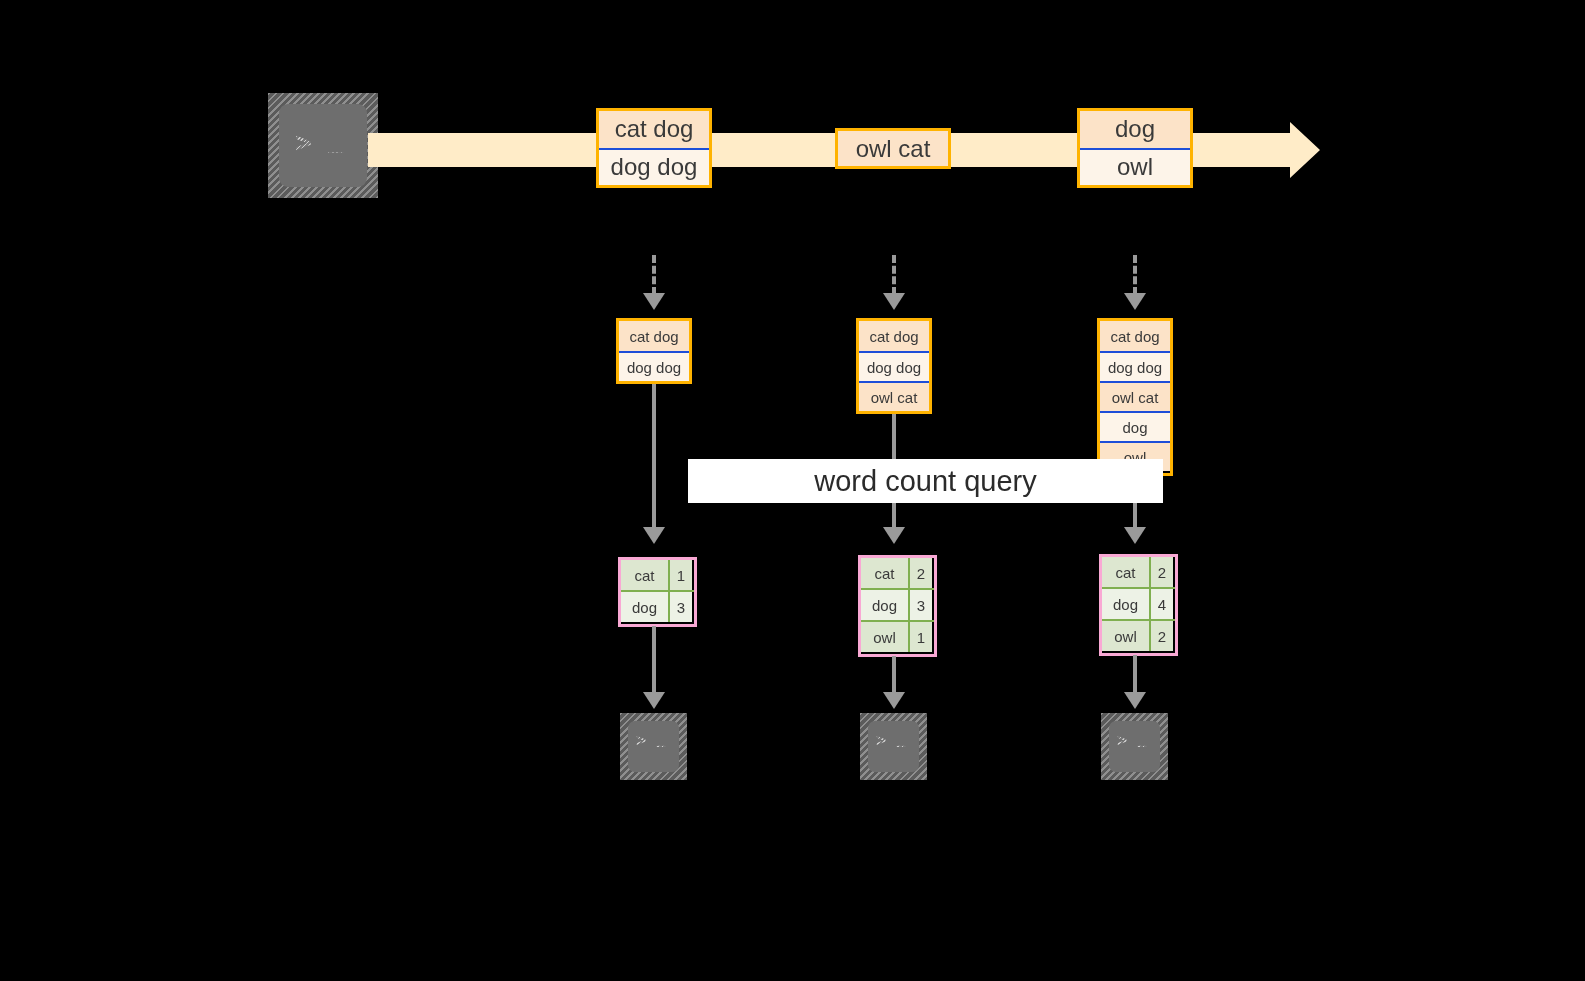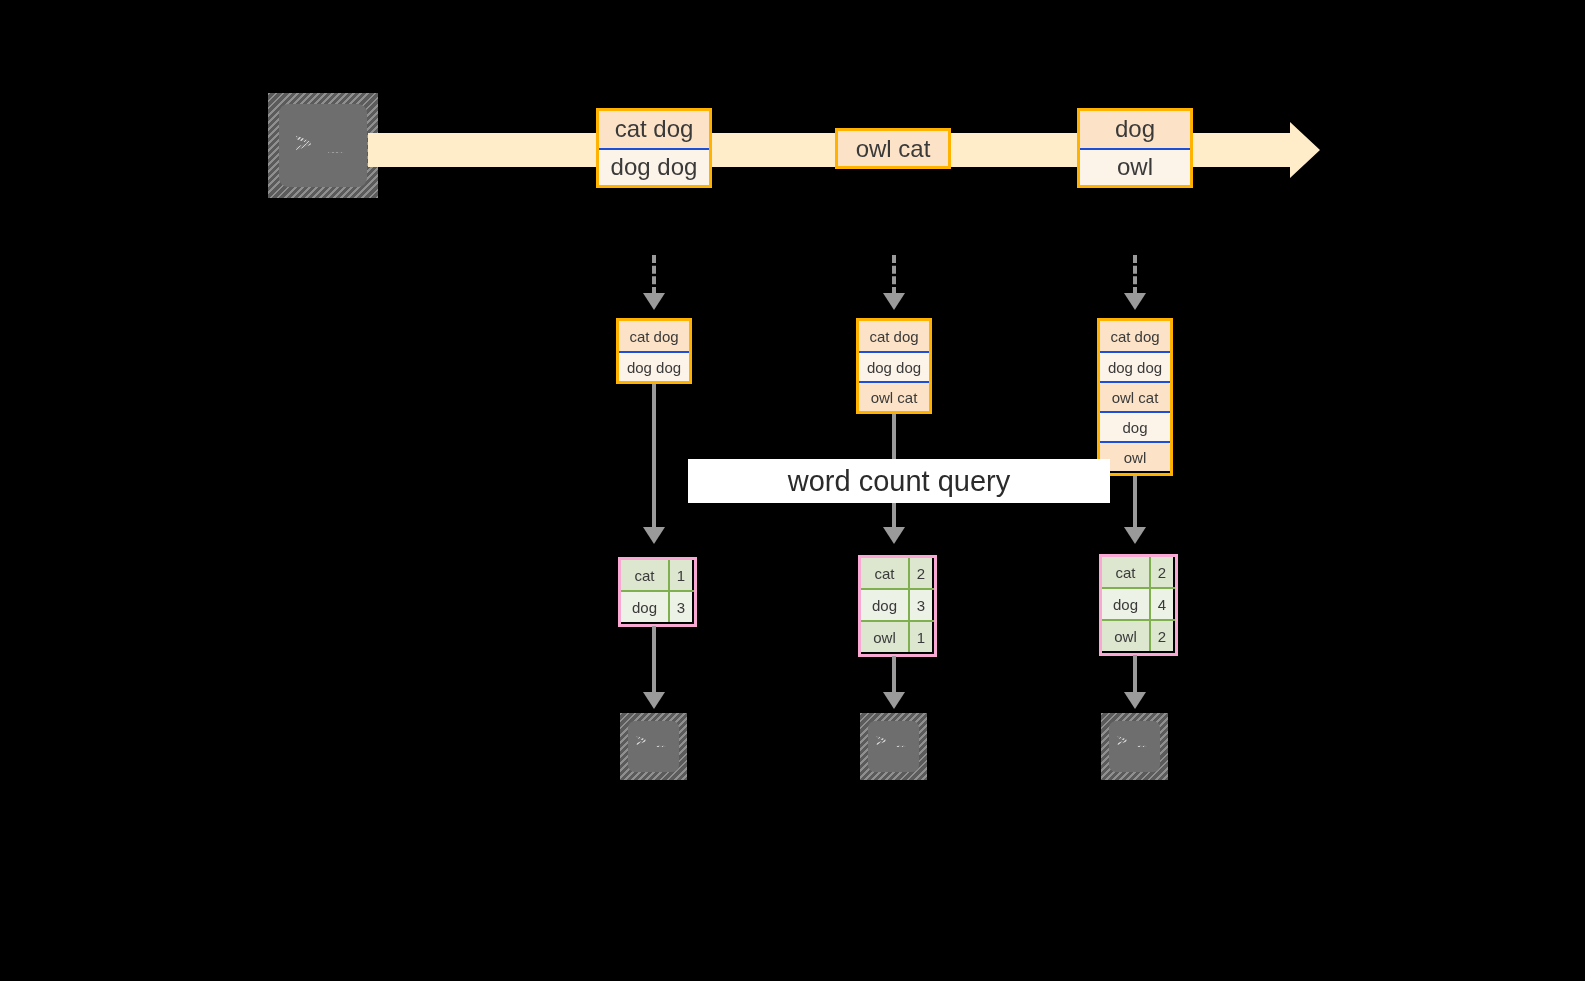--- a/index.html
+++ b/index.html
@@ -272,17 +272,17 @@
 
   <div class="vline" style="left:1133px; top:655px; height:39px;"></div>
   <div class="vhead" style="left:1124px; top:692px;"></div>
 
   <div class="term" style="left:1101px; top:713px; width:67px; height:67px;">
     <div class="term-inner" style="left:8px; top:8px; right:8px; bottom:8px; border-radius:7px;"></div>
     <div class="term-glyph" style="left:16px; top:19px; font-size:17px;">&gt;</div>
     <div class="term-glyph" style="left:36px; top:18px; font-size:16px;">_</div>
   </div>
 
-  <div class="query-label" style="left:688px; top:459px; width:422px; height:44px;">
+  <div class="query-label" style="left:688px; top:459px; width:475px; height:44px;">
     <span>word count query</span>
   </div>
 
 </div>
 
 </body></html>

